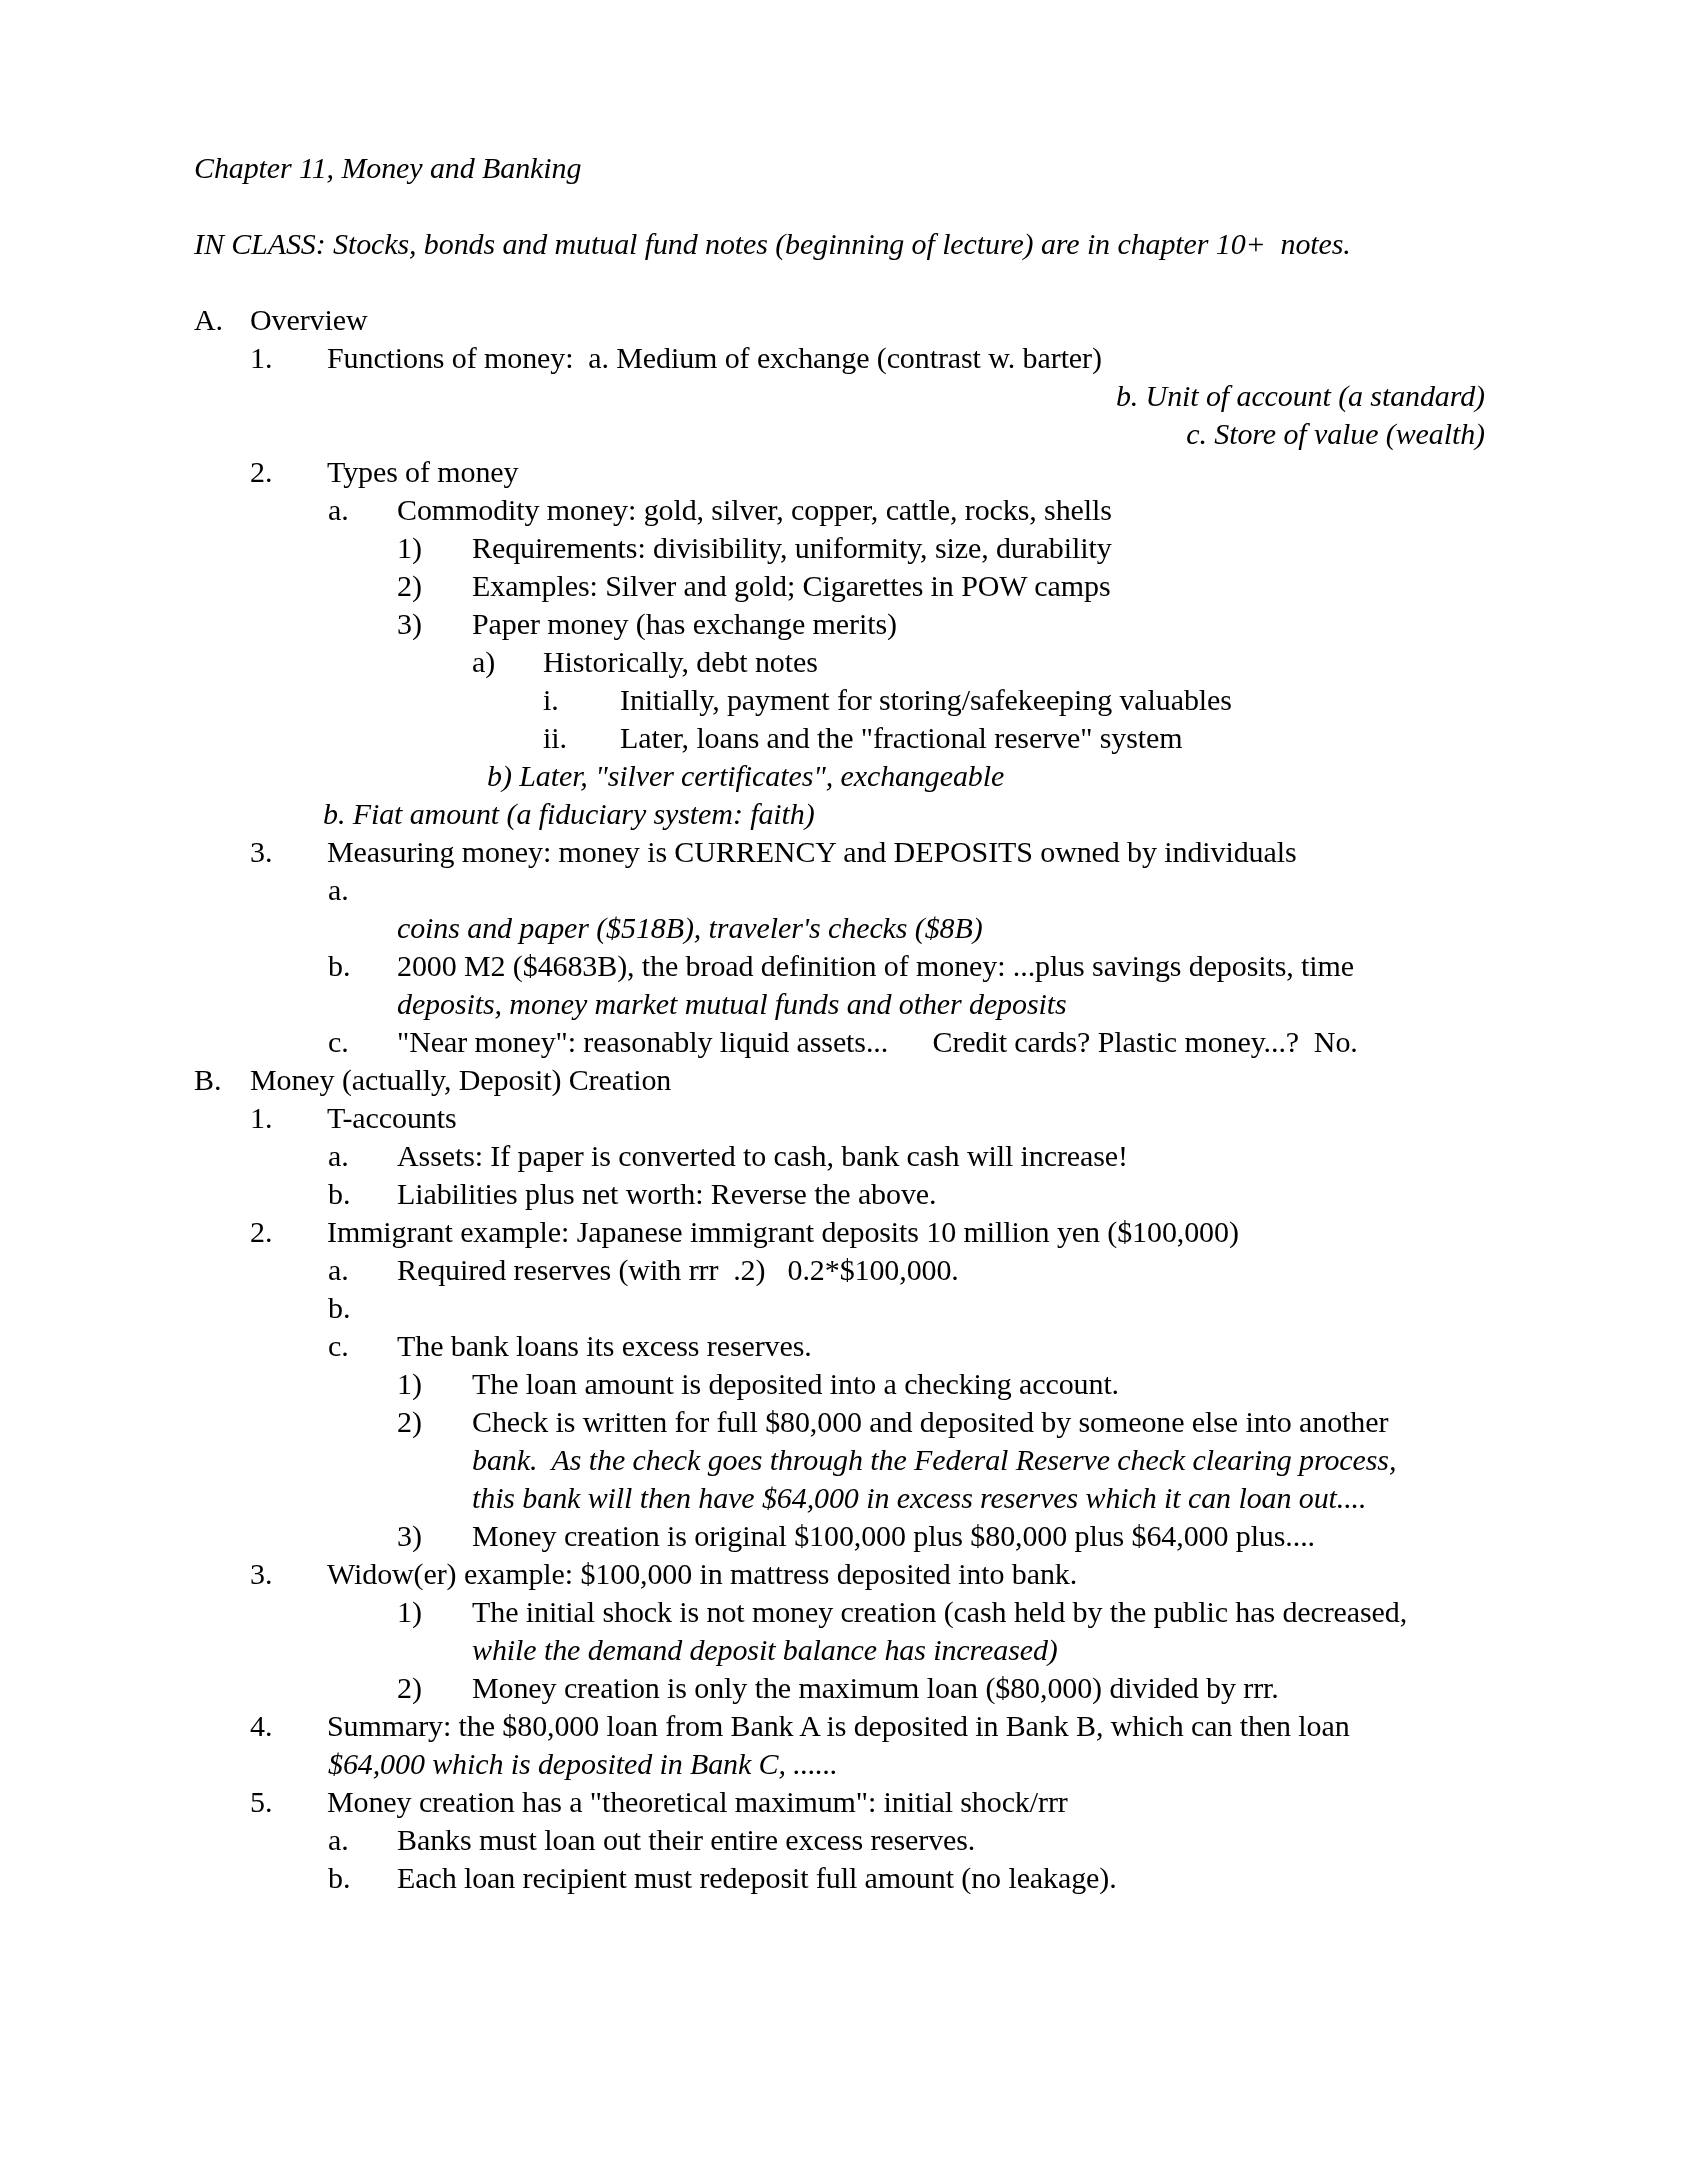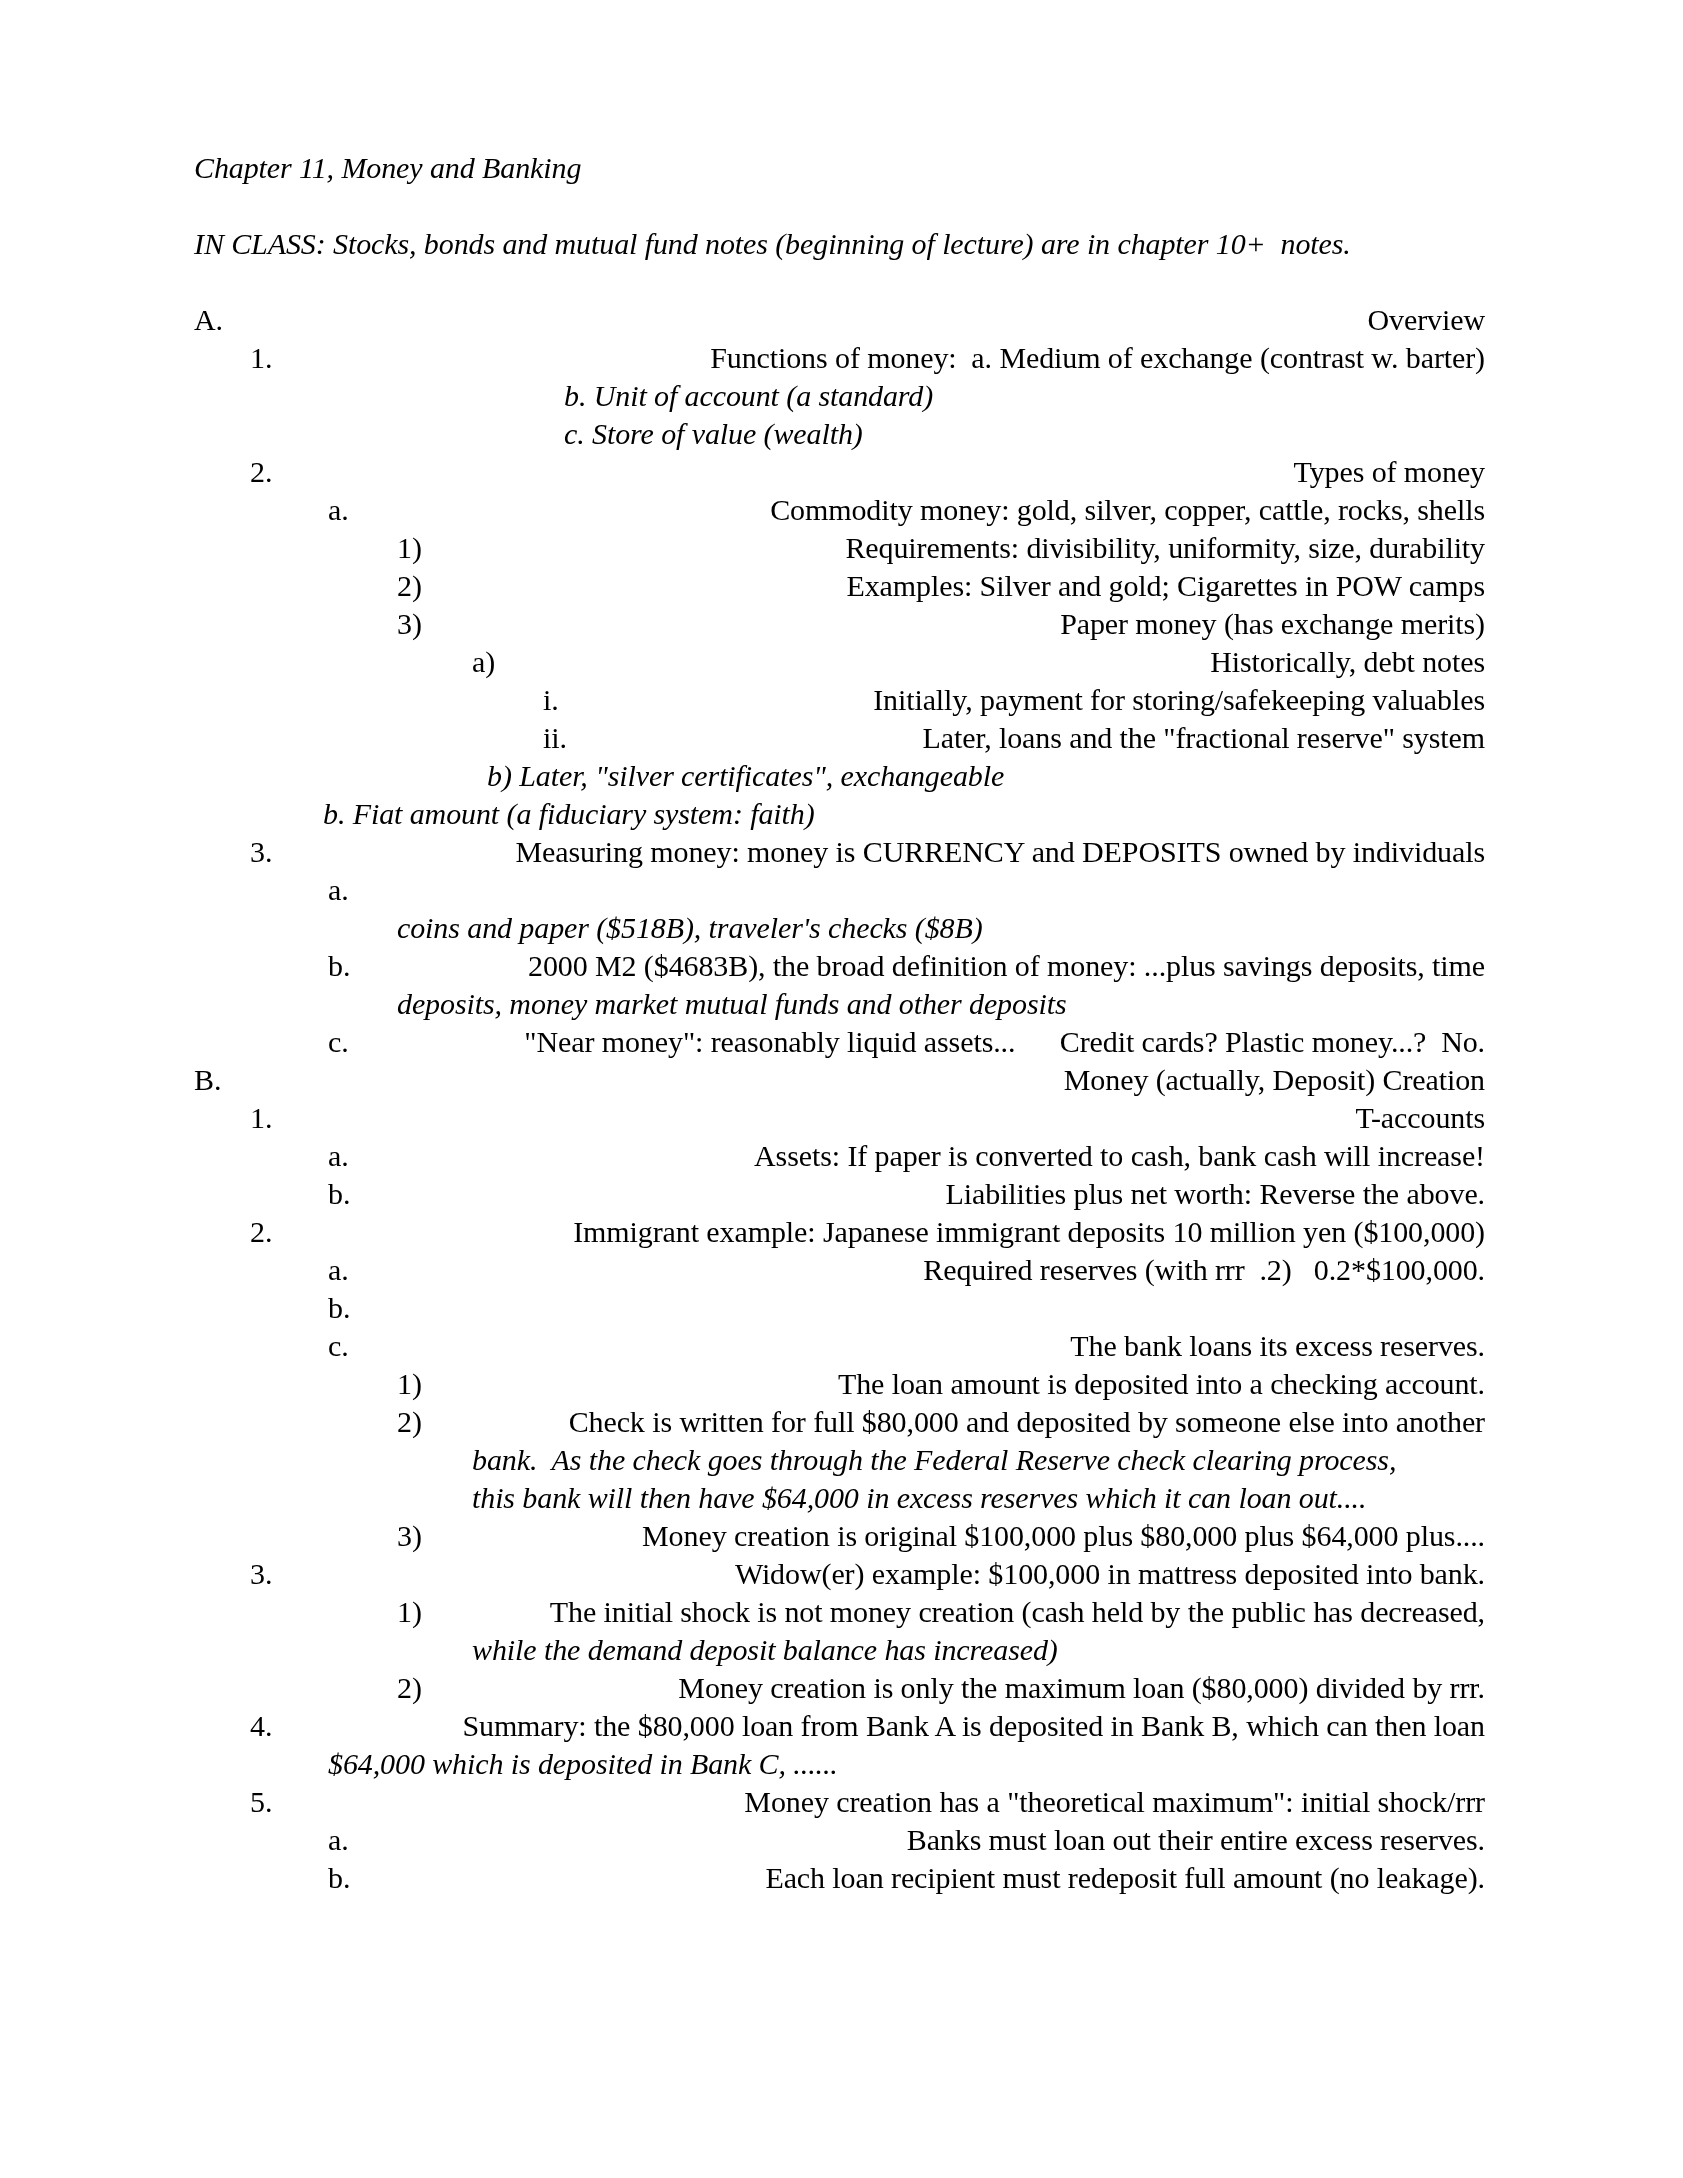--- a/index.html
+++ b/index.html
@@ -35,21 +35,20 @@
     align-items: flex-start;
     white-space: pre-wrap;
   }
   .mark {
     flex: 0 0 auto;
     white-space: pre;
   }
   .txt {
     flex: 1 1 auto;
     white-space: pre-wrap;
-    text-align: right;
   }
   
   .plain { white-space: pre-wrap; font-style: italic; }
 
   
   .gap  { height: 38px; }
 
   
   
   .lvl-A  { padding-left: 0px; }
@@ -64,21 +63,21 @@
   .lvl-p  { padding-left: 203px; }
   .lvl-p  > .mark { width: 75px; }
   
   .lvl-ap { padding-left: 278px; }
   .lvl-ap > .mark { width: 71px; }
   
   .lvl-r  { padding-left: 349px; }
   .lvl-r  > .mark { width: 77px; }
 
   
-  .ind-func-sub { padding-left: 370px; }   
+  .ind-func-sub { padding-left: 370px; text-align: right; }   
   .ind-bparen   { padding-left: 293px; }   
   .ind-fiat     { padding-left: 129px; }   
   .cont-a       { padding-left: 203px; }   
   .cont-p       { padding-left: 278px; }   
   .cont-1       { padding-left: 134px; }   
 </style>
 </head>
 <body>
 
 <div class="page">

